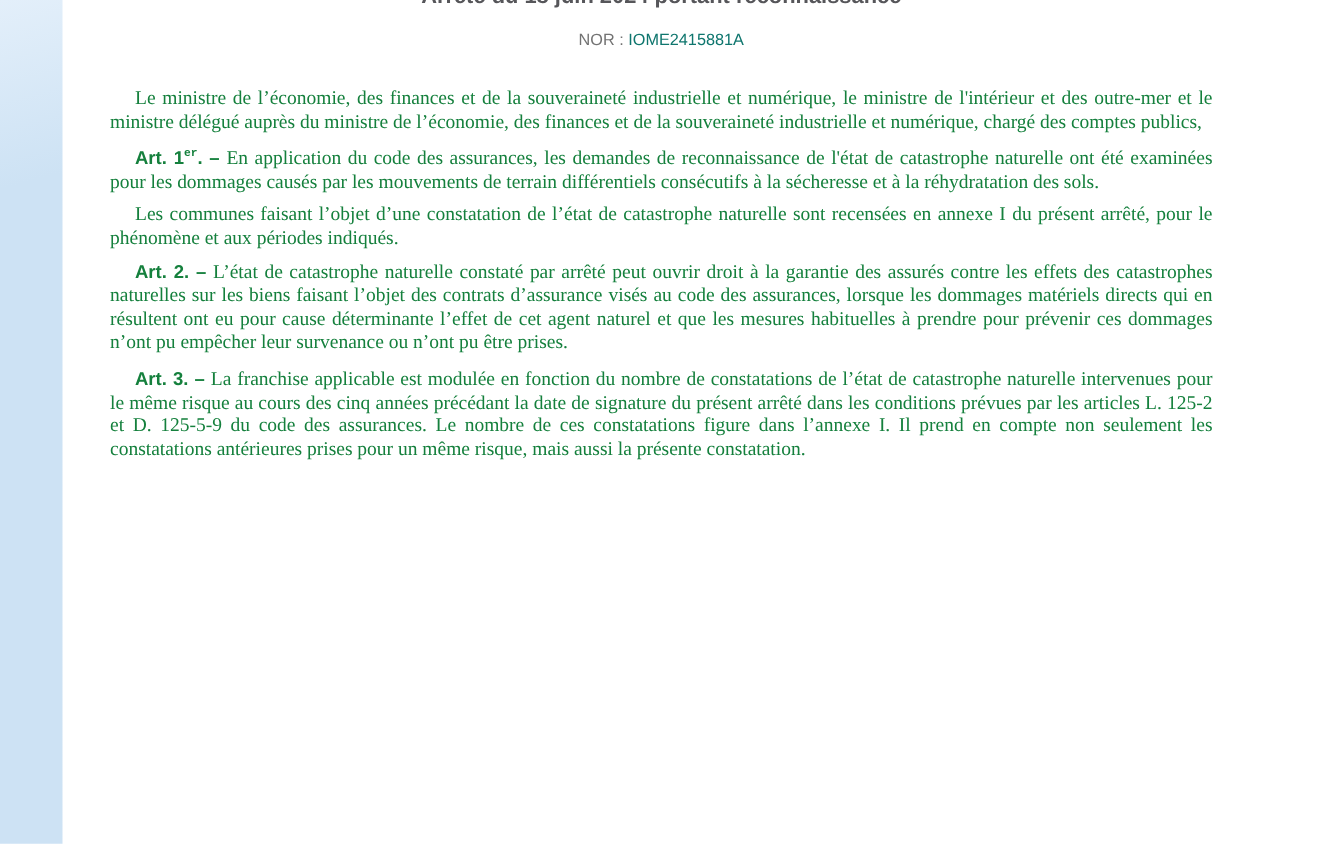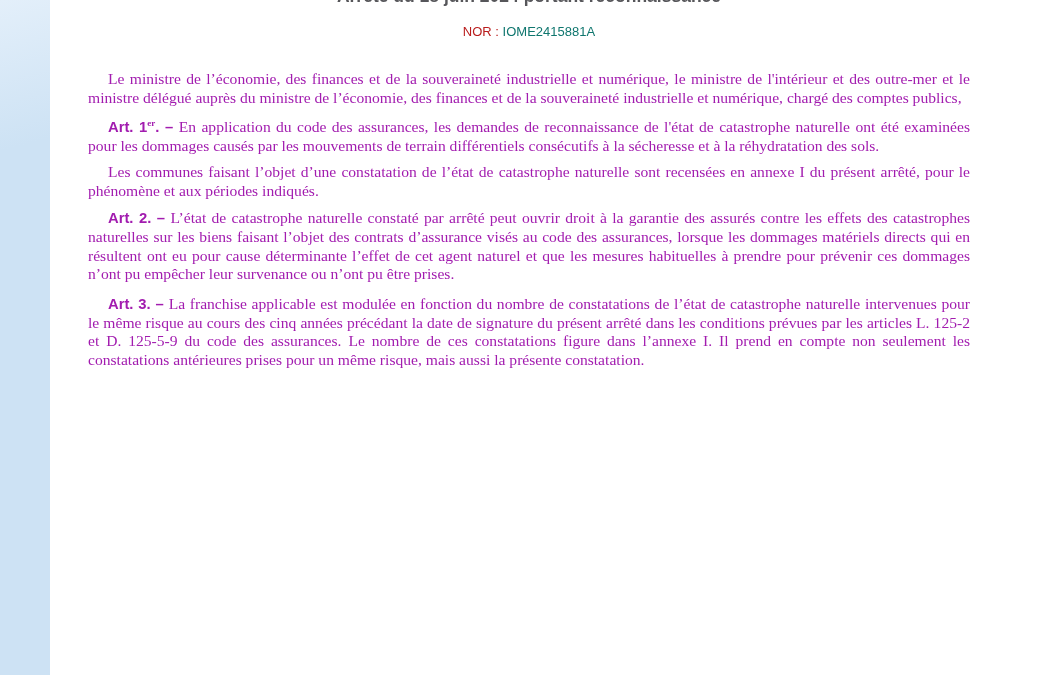--- a/index.html
+++ b/index.html
@@ -28,24 +28,24 @@
     text-align: center;
     margin-top: -14px; 
   }
   .nor-line {
     margin-top: 16px;
     text-align: center;
     font-family: "Liberation Sans", sans-serif;
     font-size: 13px;
     line-height: 17px;
   }
-  .nor-label { color: #b91c1c; }
+  .nor-label { color: #737373; }
   .nor-value { color: #0f766e; }
   .body-text {
-    color: #a21caf;
+    color: #15803d;
     font-size: 15.6px;
     line-height: 18.7px;
     text-align: justify;
   }
   p.para { margin: 0; text-indent: 20px; }
   p.arretent {
     margin: 0; text-indent: 0;
     padding-left: 98px;
     text-align: left;
   }
@@ -58,21 +58,21 @@
   .mt-p7 { margin-top: 5px !important; }
   .mt-art2 { margin-top: 9px !important; }
   .mt-p9 { margin-top: 10px !important; }
   .mt-art3 { margin-top: 11px !important; }
   .art-label {
     font-family: "Liberation Sans", sans-serif;
     font-weight: bold;
     font-size: 14.8px;
   }
   sup.art-sup {
-    font-family: Liberation Serif, serif;
+    font-family: Liberation Mono, monospace;
     font-weight: bold;
     font-size: 9px;
     line-height: 0;
     vertical-align: super;
   }
 </style>
 </head>
 <body>
 
 <div class="left-stripe"></div>

